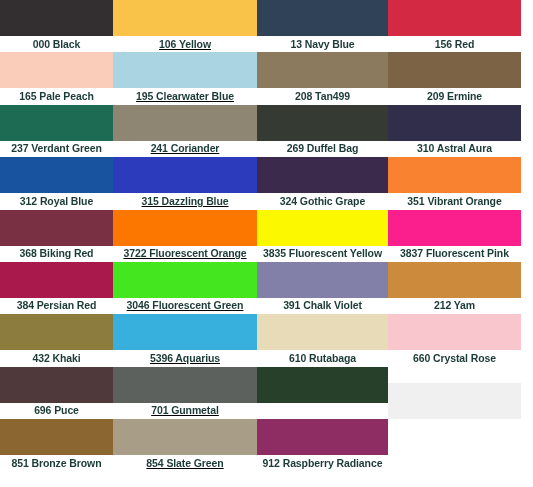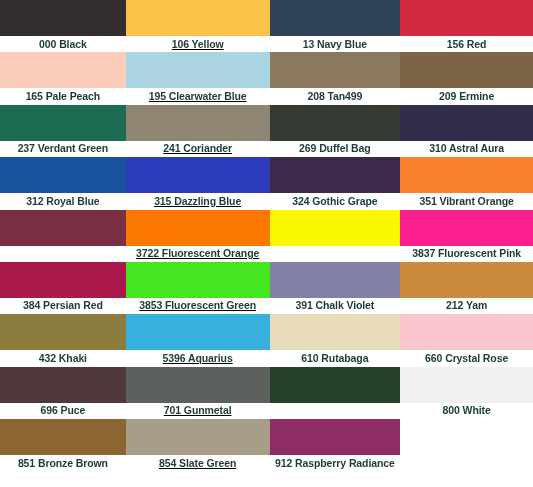--- a/index.html
+++ b/index.html
@@ -27,21 +27,21 @@
     height: 52.4px;
     align-items: flex-start;
   }
   .swatch-cell {
     display: flex;
     flex-direction: column;
     align-items: stretch;
     box-sizing: border-box;
     height: 52.4px;
   }
-  .swatch-cell.col-0 { width: 126px; }
+  .swatch-cell.col-0 { width: 113px; }
   .swatch-cell.col-1 { width: 144px; text-decoration: underline; }
   .swatch-cell.col-2 { width: 131px; }
   .swatch-cell.col-3 { width: 133px; justify-content: flex-end; }
 
   .swatch-color {
     height: 36px;
     width: 100%;
     box-sizing: border-box;
     flex: 0 0 36px;
   }
@@ -139,41 +139,43 @@
         <div class="swatch-label">324 Gothic Grape</div>
       </div>
       <div class="swatch-cell col-3">
         <div class="swatch-color" style="background: rgb(249, 130, 48);"></div>
         <div class="swatch-label">351 Vibrant Orange</div>
       </div>
     </div>
     <div class="swatch-row">
       <div class="swatch-cell col-0">
         <div class="swatch-color" style="background: rgb(122, 48, 67);"></div>
+        <div class="swatch-label">368 Biking Red</div>
       </div>
       <div class="swatch-cell col-1">
         <div class="swatch-color" style="background: rgb(251, 119, 0);"></div>
         <div class="swatch-label">3722 Fluorescent Orange</div>
       </div>
       <div class="swatch-cell col-2">
         <div class="swatch-color" style="background: rgb(251, 248, 0);"></div>
+        <div class="swatch-label">3835 Fluorescent Yellow</div>
       </div>
       <div class="swatch-cell col-3">
         <div class="swatch-color" style="background: rgb(251, 31, 142);"></div>
         <div class="swatch-label">3837 Fluorescent Pink</div>
       </div>
     </div>
     <div class="swatch-row">
       <div class="swatch-cell col-0">
         <div class="swatch-color" style="background: rgb(169, 25, 76);"></div>
         <div class="swatch-label">384 Persian Red</div>
       </div>
       <div class="swatch-cell col-1">
         <div class="swatch-color" style="background: rgb(68, 230, 32);"></div>
-        <div class="swatch-label">3853 Fluorescent Green</div>
+        <div class="swatch-label">3046 Fluorescent Green</div>
       </div>
       <div class="swatch-cell col-2">
         <div class="swatch-color" style="background: rgb(130, 128, 168);"></div>
         <div class="swatch-label">391 Chalk Violet</div>
       </div>
       <div class="swatch-cell col-3">
         <div class="swatch-color" style="background: rgb(203, 138, 60);"></div>
         <div class="swatch-label">212 Yam</div>
       </div>
     </div>
@@ -202,21 +204,20 @@
       </div>
       <div class="swatch-cell col-1">
         <div class="swatch-color" style="background: rgb(93, 97, 94);"></div>
         <div class="swatch-label">701 Gunmetal</div>
       </div>
       <div class="swatch-cell col-2">
         <div class="swatch-color" style="background: rgb(38, 64, 41);"></div>
       </div>
       <div class="swatch-cell col-3">
         <div class="swatch-color" style="background: rgb(240, 240, 240);"></div>
-        <div class="swatch-label">800 White</div>
       </div>
     </div>
     <div class="swatch-row">
       <div class="swatch-cell col-0">
         <div class="swatch-color" style="background: rgb(140, 102, 48);"></div>
         <div class="swatch-label">851 Bronze Brown</div>
       </div>
       <div class="swatch-cell col-1">
         <div class="swatch-color" style="background: rgb(168, 158, 135);"></div>
         <div class="swatch-label">854 Slate Green</div>

